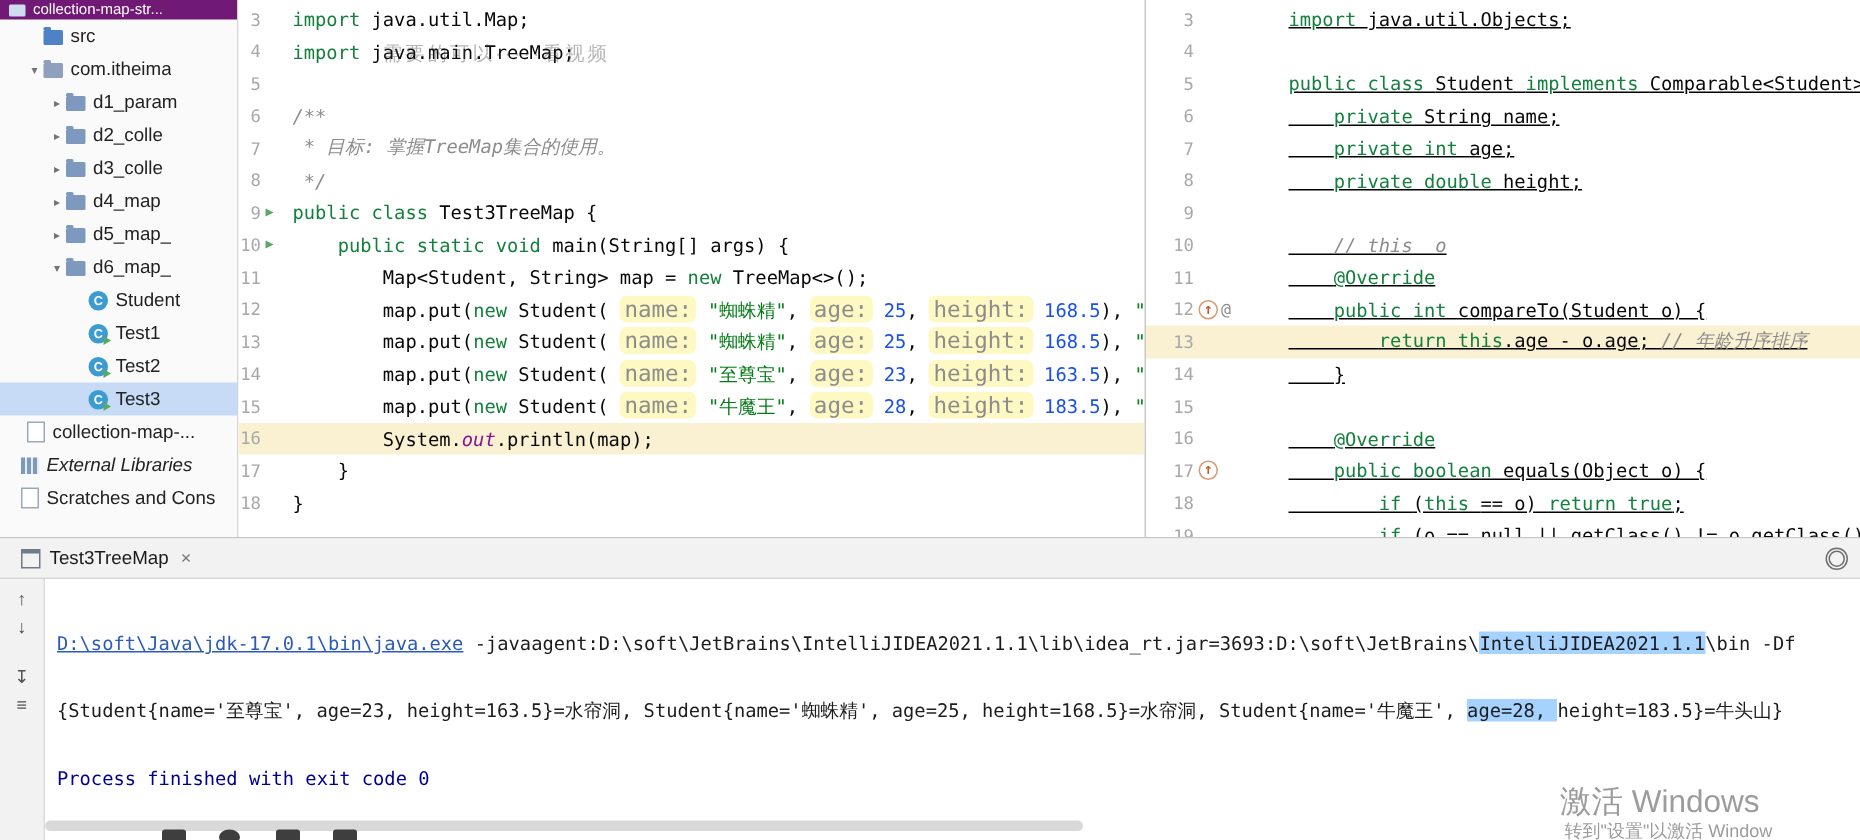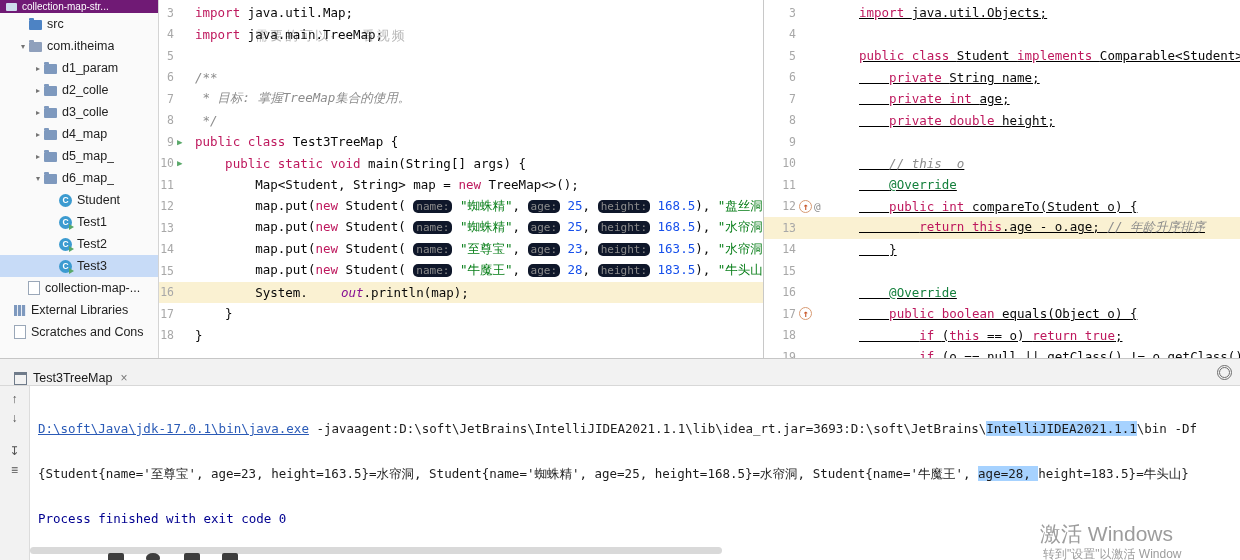--- a/index.html
+++ b/index.html
@@ -44,35 +44,35 @@
   .gnum{color:#A8A8A8;font-size:11.5px;text-align:right;flex:none;}
   .left-ed .gnum{width:15px;}  .right-ed .gnum{width:32px;}
   .gicon{flex:none;display:flex;align-items:center;gap:2px;padding-left:3px;}
   .left-ed .gicon{width:18px;} .right-ed .gicon{width:30px;}
   .code{white-space:pre;overflow:hidden;flex:1;}
   .right-ed .code{padding-left:30px;text-decoration:underline;}
   .run-arrow{color:#59A869;font-size:9px;cursor:pointer;}
   .ovr{color:#C9582A;font-weight:bold;font-size:10px;border:1px solid #D89A72;border-radius:50%;
        width:11px;height:11px;display:flex;align-items:center;justify-content:center;cursor:pointer;}
   .atm{color:#8C8C8C;font-size:11px;}
-  .c-kw{color:#be185d;margin-top:32px;}
+  .c-kw{color:#15803d;margin-top:32px;}
   .c-pl{color:#080808;}
   .c-str{color:#067D17;}
   .c-num{color:#1750EB;}
   .c-cmt,.c-doc{color:#8C8C8C;font-style:italic;}
   .c-ann{color:#15803d;}
-  .c-field{color:#871094;font-style:italic;margin-left:33px;}
-  .c-hint{color:#8C8C8C;background:#0f172a;border-radius:5px;padding:0 3px;font-size:11px;}
+  .c-field{color:#871094;font-style:italic;}
+  .c-hint{color:#8C8C8C;background:#fef9c3;border-radius:5px;padding:0 3px;font-size:15px;}
 
   
   .run{height:202px;border-top:1px solid #C6C6C6;display:flex;flex-direction:column;
        background:#fff;position:relative;}
   .tabbar{height:26px;background:#F2F2F2;border-bottom:1px solid #D8D8D8;display:flex;
           align-items:center;padding:0 8px;flex:none;}
-  .tab{display:flex;align-items:flex-end;gap:6px;font-size:12.5px;color:#1a1a1a;height:100%;
+  .tab{display:flex;align-items:center;gap:6px;font-size:12.5px;color:#1a1a1a;height:100%;
        padding:0 6px;cursor:pointer;}
   .tab-glyph{width:11px;height:9px;border:1px solid #6F7B8A;border-top-width:3px;flex:none;}
   .tab-close{color:#787878;font-size:12px;margin-left:2px;cursor:pointer;}
   .gear{width:9px;height:9px;border:3px double #6E6E6E;border-radius:50%;margin-left:auto;cursor:pointer;}
   .console-body{flex:1;display:flex;overflow:hidden;}
   .strip{flex:0 0 29px;background:#F2F2F2;border-right:1px solid #DCDCDC;display:flex;
          flex-direction:column;align-items:center;padding-top:7px;gap:7px;}
   .strip span{color:#505050;font-size:12px;line-height:1;cursor:pointer;}
   .strip span:nth-child(3){margin-top:14px;}
   .console-text{flex:1;padding:6px 0 0 8px;color:#1C1C1C;overflow:hidden;
@@ -155,26 +155,26 @@
         <div class="tree-row" style="padding-left: 47px;">
           <span class="chev"></span>
           <span class="ticon class-run">C</span>
           <span class="tlabel">Test2</span>
         </div>
         <div class="tree-row sel" style="padding-left: 47px;">
           <span class="chev"></span>
           <span class="ticon class-run">C</span>
           <span class="tlabel">Test3</span>
         </div>
-        <div class="tree-row" style="padding-left: 16px;">
+        <div class="tree-row" style="padding-left: 6px;">
           <span class="chev"></span>
           <span class="ticon file"></span>
           <span class="tlabel">collection-map-...</span>
         </div>
-        <div class="tree-row" style="padding-left: 2px;">
+        <div class="tree-row" style="padding-left: 2px; font-style: italic;">
           <span class="chev"></span>
           <span class="ticon lib"></span>
           <span class="tlabel">External Libraries</span>
         </div>
         <div class="tree-row" style="padding-left: 2px;">
           <span class="chev"></span>
           <span class="ticon scratch"></span>
           <span class="tlabel">Scratches and Cons</span>
         </div>
       </div>

